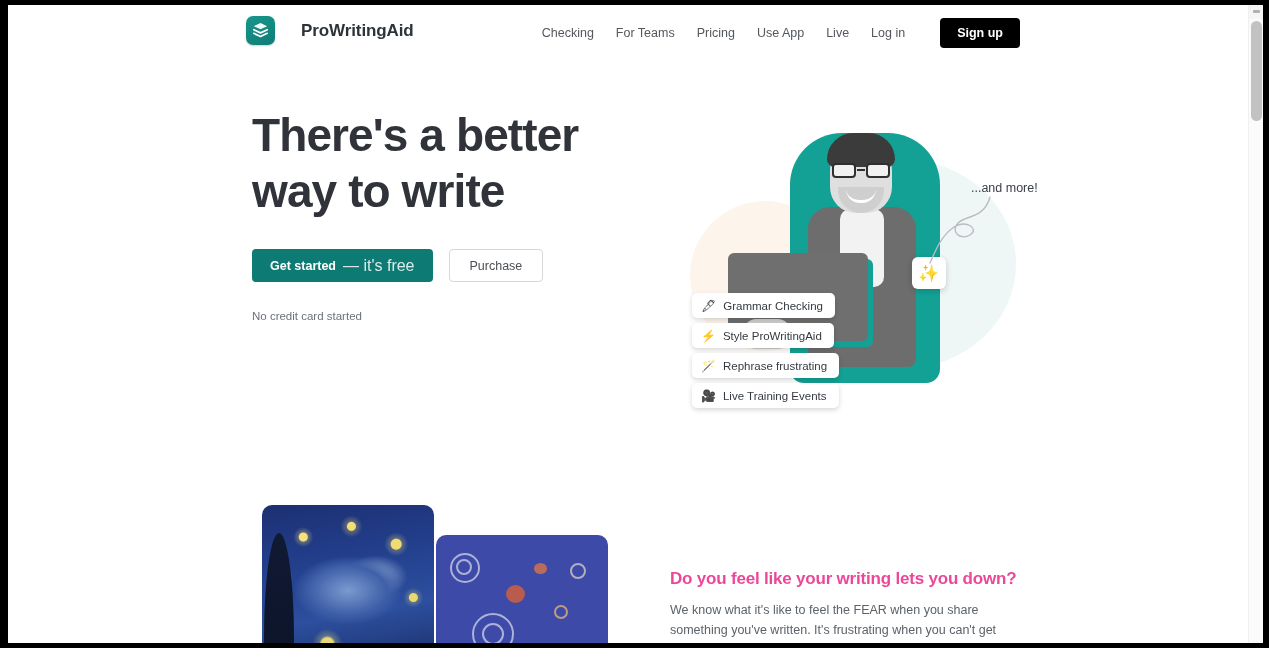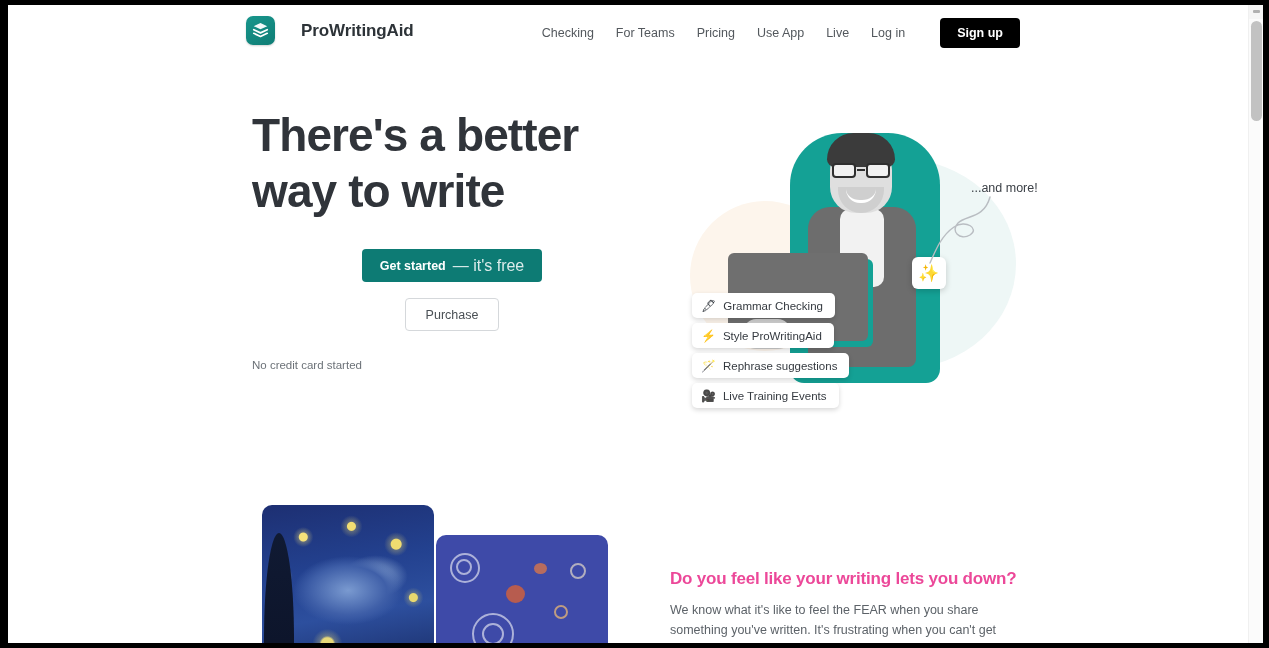--- a/index.html
+++ b/index.html
@@ -87,21 +87,21 @@
   .hero { position: absolute; left: 0; top: 56px; width: 1240px; height: 420px; }
   .hero-copy { position: absolute; left: 244px; top: 46px; width: 400px; }
   h1.hero-title {
     font-size: 46px; line-height: 1.22; font-weight: bold;
     color: #30343a; letter-spacing: -0.9px;
   }
   p.hero-sub {
     margin-top: 20px; width: 330px;
     font-size: 14.5px; line-height: 1.62; color: #5e646b;
   }
-  .hero-actions { margin-top: 30px; display: flex; align-items: center; gap: 16px; flex-direction: column; }
+  .hero-actions { margin-top: 30px; display: flex; align-items: center; gap: 16px; }
   .btn-primary {
     background: #0d7b74; color: #ffffff; border: none; border-radius: 4px;
     padding: 0 18px; height: 33px; cursor: pointer;
     font-size: 12.5px; display: flex; align-items: center; gap: 7px;
   }
   .btn-primary .lbl { font-weight: bold; }
   .btn-primary .sfx { font-weight: normal; opacity: .85; font-size: 16px; }
   .btn-outline {
     background: #ffffff; color: #4a5055;
     border: 1px solid #d5d8db; border-radius: 4px;
@@ -337,21 +337,21 @@
           <div class="chip">
             <span class="emoji">🖋</span>
             <span>Grammar Checking</span>
           </div>
           <div class="chip">
             <span class="emoji">⚡</span>
             <span>Style ProWritingAid</span>
           </div>
           <div class="chip">
             <span class="emoji">🪄</span>
-            <span>Rephrase suggestions</span>
+            <span>Rephrase frustrating</span>
           </div>
           <div class="chip">
             <span class="emoji">🎥</span>
             <span>Live Training Events</span>
           </div>
         </div>
       </div>
     </section>
 
     <section class="section2">

